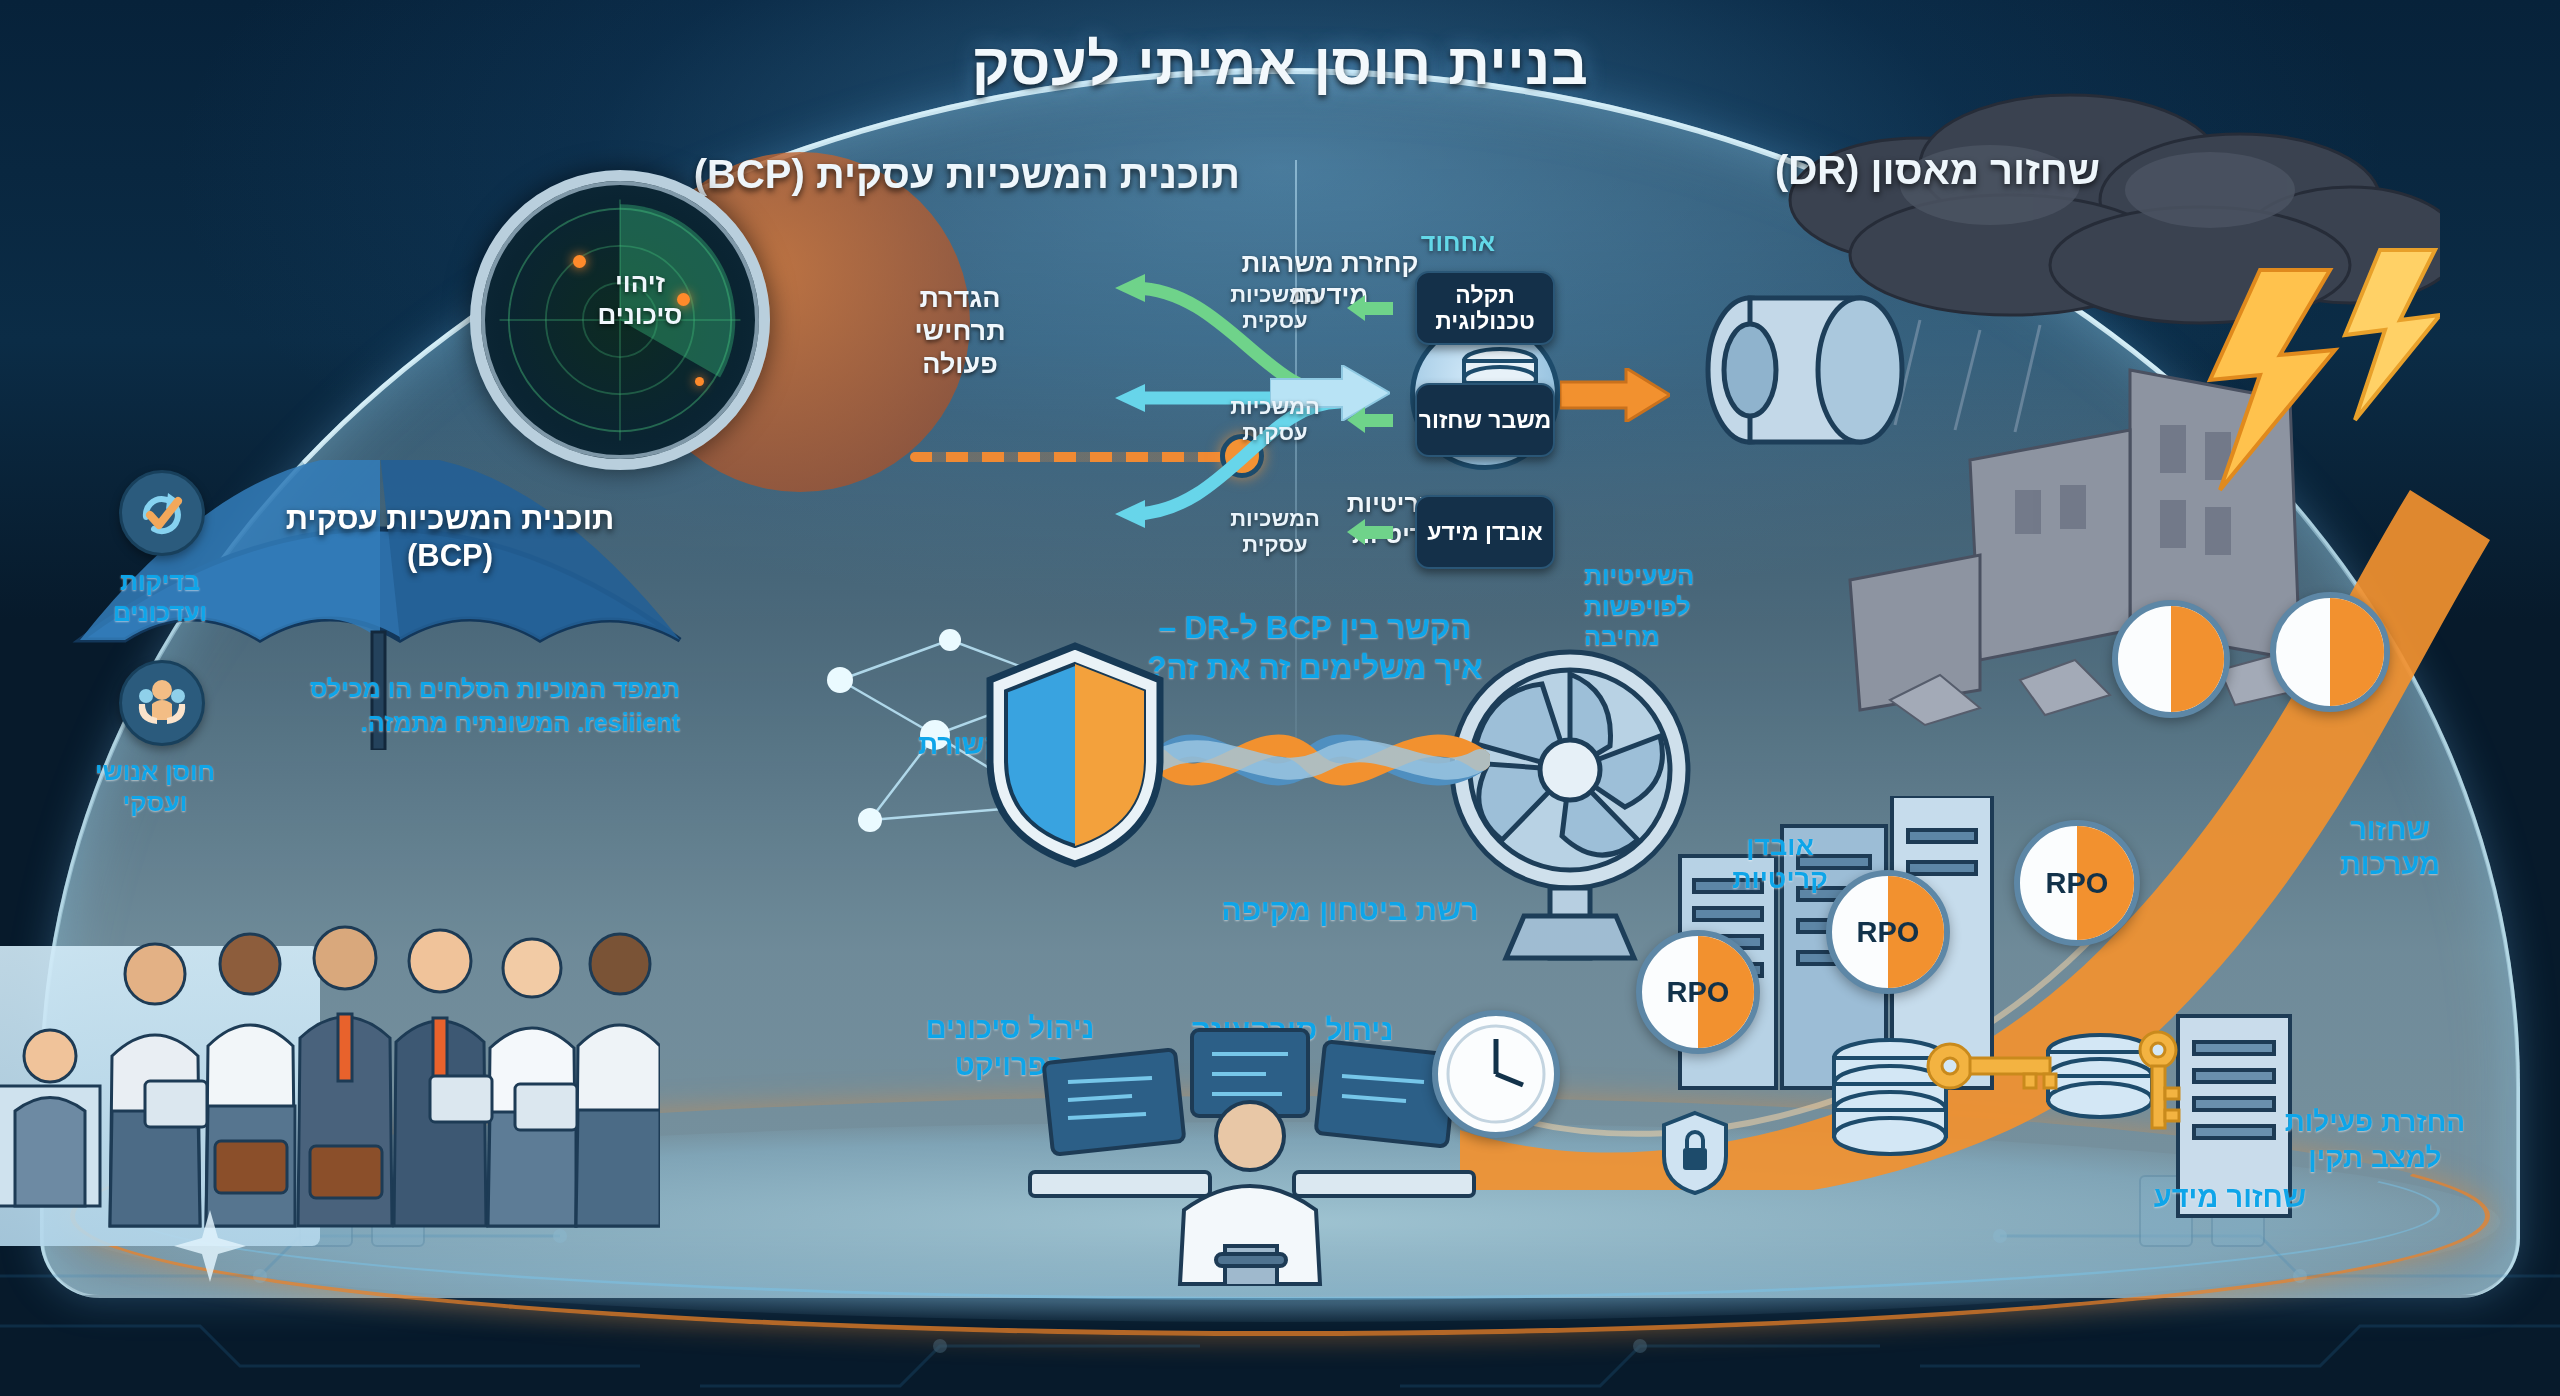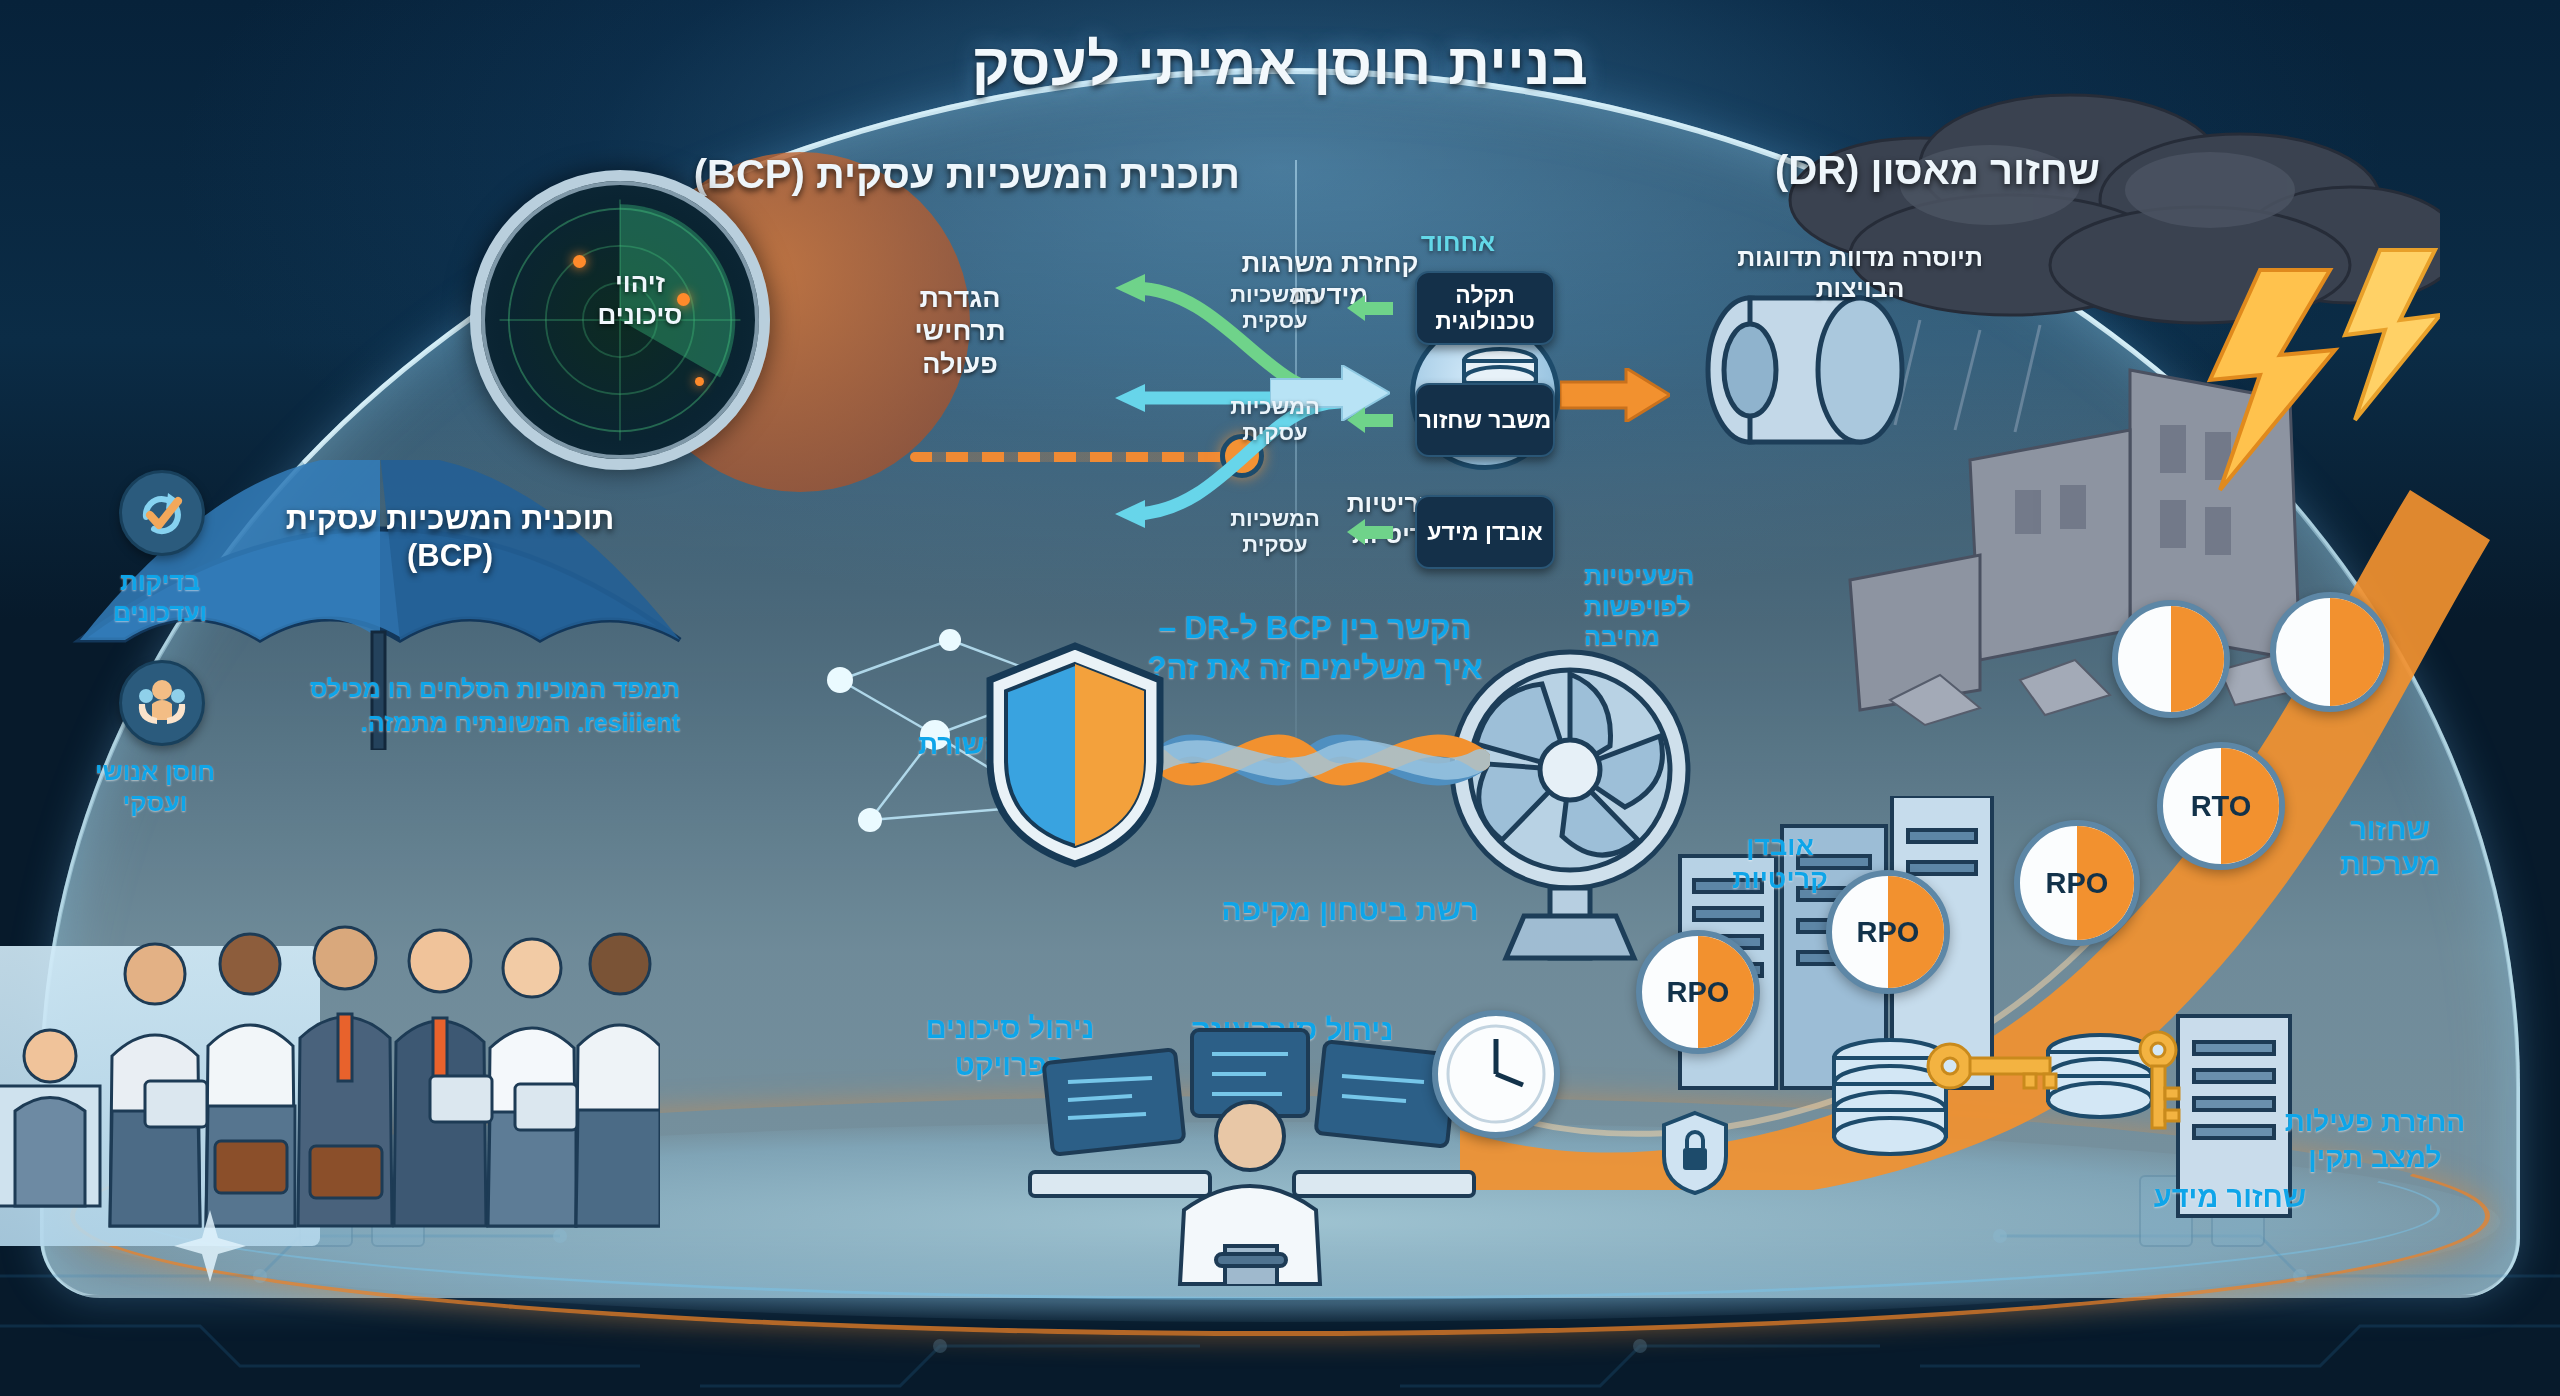--- a/index.html
+++ b/index.html
@@ -484,21 +484,20 @@
       <rect x="10" y="176" width="180" height="24" rx="5" fill="#dbe8f1"></rect>
       <rect x="274" y="176" width="180" height="24" rx="5" fill="#dbe8f1"></rect>
       <circle cx="230" cy="140" r="34" fill="#e8c7a6"></circle>
       <path d="M160,288 L164,214 Q230,166 296,214 L300,288 Z" fill="#f3f8fb"></path>
       <rect x="205" y="250" width="52" height="40" fill="#9fb9cd"></rect>
       <rect x="196" y="258" width="70" height="12" rx="6" fill="#4f7390"></rect>
     </g>
   </svg>
   <div class="lbl lbl-dark" style="top:1070px;right:1090px;width:130px;font-size:25px;text-align:center;line-height:1.2;">ניהול בתנאים</div>
 
-  <div class="lbl lbl-light" style="top:242px;right:560px;width:280px;font-size:25px;text-align:center;">תיוסרה מדוות תדווגות הבויצות</div>
 
   <div class="lbl lbl-light" style="top:248px;right:1120px;width:220px;font-size:26px;text-align:center;">קחזרת משרגות מידעת</div>
 
   <svg class="big-arrow-blue" viewBox="0 0 120 56">
     <polygon points="0,14 72,14 72,0 120,28 72,56 72,42 0,42" fill="#b8e3f5" stroke="#8fc9e2" stroke-width="2"></polygon>
   </svg>
 
   <div class="db-circle">
     <svg width="110" height="110" viewBox="0 0 110 110" style="margin-top:18px;">
       <g fill="#e7f1f8" stroke="#1d4b6b" stroke-width="4">
@@ -544,25 +543,20 @@
         <rect x="128" y="60" width="72" height="12"></rect>
           <rect x="128" y="92" width="72" height="12"></rect>
         <rect x="128" y="124" width="72" height="12"></rect>
           <rect x="128" y="156" width="72" height="12"></rect>
         <rect x="238" y="34" width="68" height="12"></rect>
           <rect x="238" y="66" width="68" height="12"></rect>
       </g>
     </g>
   </svg>
 
-  <div class="stopwatch" style="top:742px;right:275px;width:128px;height:128px;font-size:29px;">
-    <div class="sw-stem"></div>
-    <div class="sw-fill"></div>
-    <span class="sw-txt">RTO</span>
-  </div>
   <div class="stopwatch" style="top:592px;right:170px;width:120px;height:120px;font-size:26px;">
     <div class="sw-stem"></div>
     <div class="sw-fill"></div>
   </div>
   <div class="stopwatch" style="top:600px;right:330px;width:118px;height:118px;font-size:26px;">
     <div class="sw-stem"></div>
     <div class="sw-fill"></div>
   </div>
   <div class="stopwatch" style="top:820px;right:420px;width:126px;height:126px;font-size:29px;">
     <div class="sw-stem"></div>

